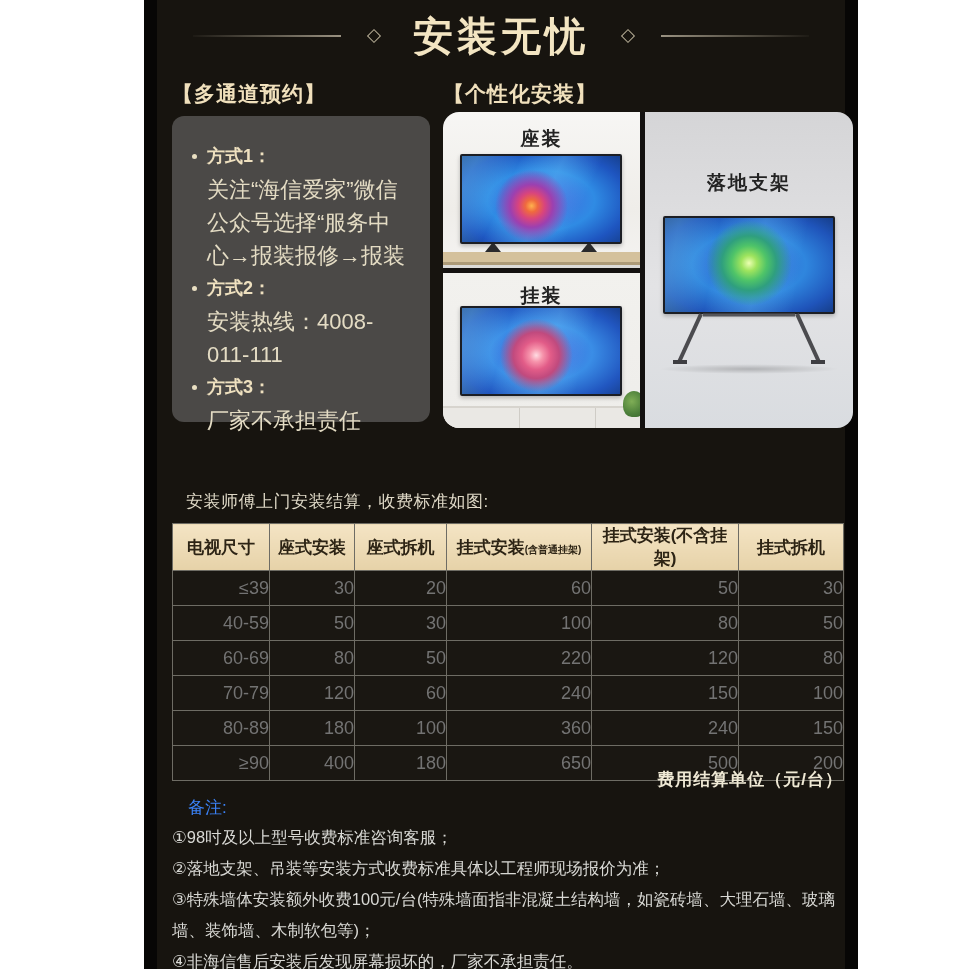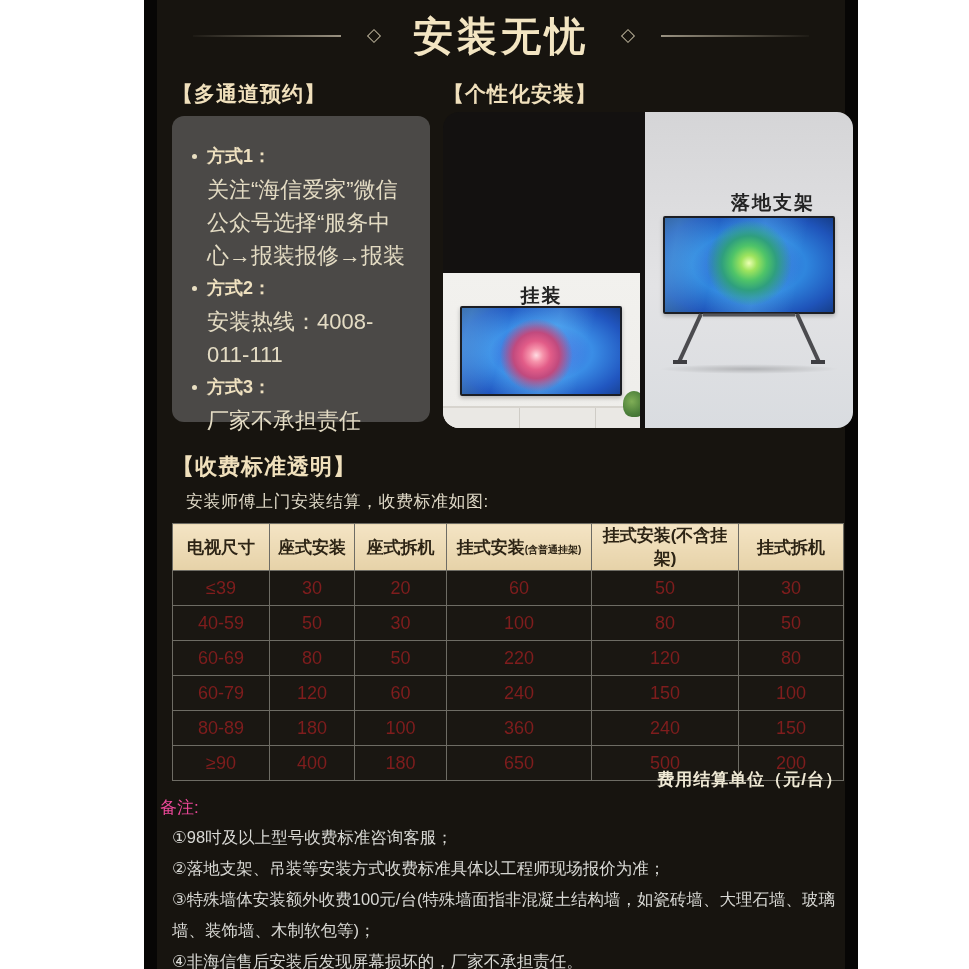--- a/index.html
+++ b/index.html
@@ -127,30 +127,30 @@
     border-collapse:collapse; table-layout:fixed;
     border:1px solid #94917f;
   }
   table.fees th {
     height:36px; background:linear-gradient(180deg,#f4e4c4 0%,#e6d2a8 100%);
     color:#2d2415; font-size:17px; font-weight:bold; text-align:center;
     border:1px solid #6e6c64; padding:0;
   }
   table.fees th .sub { font-size:10px; font-weight:bold; }
   table.fees td {
-    height:34px; text-align:center; color:#7f1d1d; font-size:18px;
+    height:34px; text-align:right; color:#737373; font-size:18px;
     border:1px solid #6e6c64; background:rgba(255,255,255,0.015); padding:0;
   }
   .unit-note {
     position:absolute; right:126px; top:768px; font-size:17px; font-weight:bold;
     color:#efe9d5; letter-spacing:1px;margin-left:48px;
   }
   
   .remarks-label {
-    position:absolute; left:160px; top:796px; font-size:17px; color:#ec4899;
+    position:absolute; left:188px; top:796px; font-size:17px; color:#3b82f6;
   }
   .remarks {
     position:absolute; left:172px; top:822px; width:676px;
     font-size:16.5px; line-height:31px; color:#d8d8d4;
   }
 </style>
 </head>
 <body>
 
 <div class="page">
@@ -188,46 +188,53 @@
             <span class="bullet"></span>
             <span>方式3：</span>
           </div>
           <div class="m-detail">厂家不承担责任</div>
         </div>
       </div>
   </div>
 
   <div class="install-grid">
 
+    <div class="ig-panel p-desk">
+      <div class="ig-label" style="top:14px;">座装</div>
+      <div class="tv screen-orange" style="left:17px; top:42px; width:162px; height:90px;"></div>
+      <div class="tv-leg leg-v" style="left:42px; top:132px;"></div>
+      <div class="tv-leg leg-v" style="left:138px; top:132px;"></div>
+      <div class="desk-shelf"></div>
+      <div class="desk-shelf-shadow"></div>
+    </div>
 
     <div class="ig-panel p-wall">
       <div class="ig-label" style="top:10px;">挂装</div>
       <div class="tv screen-rose" style="left:17px; top:33px; width:162px; height:90px;"></div>
       <div class="wall-cabinet">
         <div class="cab-seam" style="left:76px;"></div>
         <div class="cab-seam" style="left:152px;"></div>
       </div>
       <div class="plant" style="left:180px; top:118px;"></div>
     </div>
 
     <div class="ig-panel p-floor">
-      <div class="ig-label" style="top:78px;padding-left:24px;">落地支架</div>
+      <div class="ig-label" style="top:58px;">落地支架</div>
       <div class="tv screen-green" style="left:18px; top:104px; width:172px; height:98px;"></div>
       <svg class="floor-legs" style="left:18px; top:200px;" width="172" height="56" viewBox="0 0 172 56">
         <line x1="38" y1="2" x2="16" y2="50" stroke="#4b4b4f" stroke-width="4"></line>
         <line x1="134" y1="2" x2="156" y2="50" stroke="#4b4b4f" stroke-width="4"></line>
         <line x1="10" y1="50" x2="24" y2="50" stroke="#3e3e42" stroke-width="4"></line>
         <line x1="148" y1="50" x2="162" y2="50" stroke="#3e3e42" stroke-width="4"></line>
         <line x1="40" y1="3" x2="132" y2="3" stroke="#55555a" stroke-width="3"></line>
       </svg>
       <div class="floor-shadow" style="left:14px; top:252px; width:180px; height:10px;"></div>
     </div>
   </div>
 
-  <div class="sec-hdr hdr-fees">【收费标准透明】</div>
   <div class="fees-subtitle">安装师傅上门安装结算，收费标准如图:</div>
 
   <table class="fees">
     <colgroup id="fees-colgroup">
         <col style="width: 97px;">
         <col style="width: 85px;">
         <col style="width: 92px;">
         <col style="width: 145px;">
         <col style="width: 147px;">
         <col style="width: 105px;">
@@ -261,21 +268,21 @@
         </tr>
         <tr>
           <td>60-69</td>
           <td>80</td>
           <td>50</td>
           <td>220</td>
           <td>120</td>
           <td>80</td>
         </tr>
         <tr>
-          <td>60-79</td>
+          <td>70-79</td>
           <td>120</td>
           <td>60</td>
           <td>240</td>
           <td>150</td>
           <td>100</td>
         </tr>
         <tr>
           <td>80-89</td>
           <td>180</td>
           <td>100</td>

